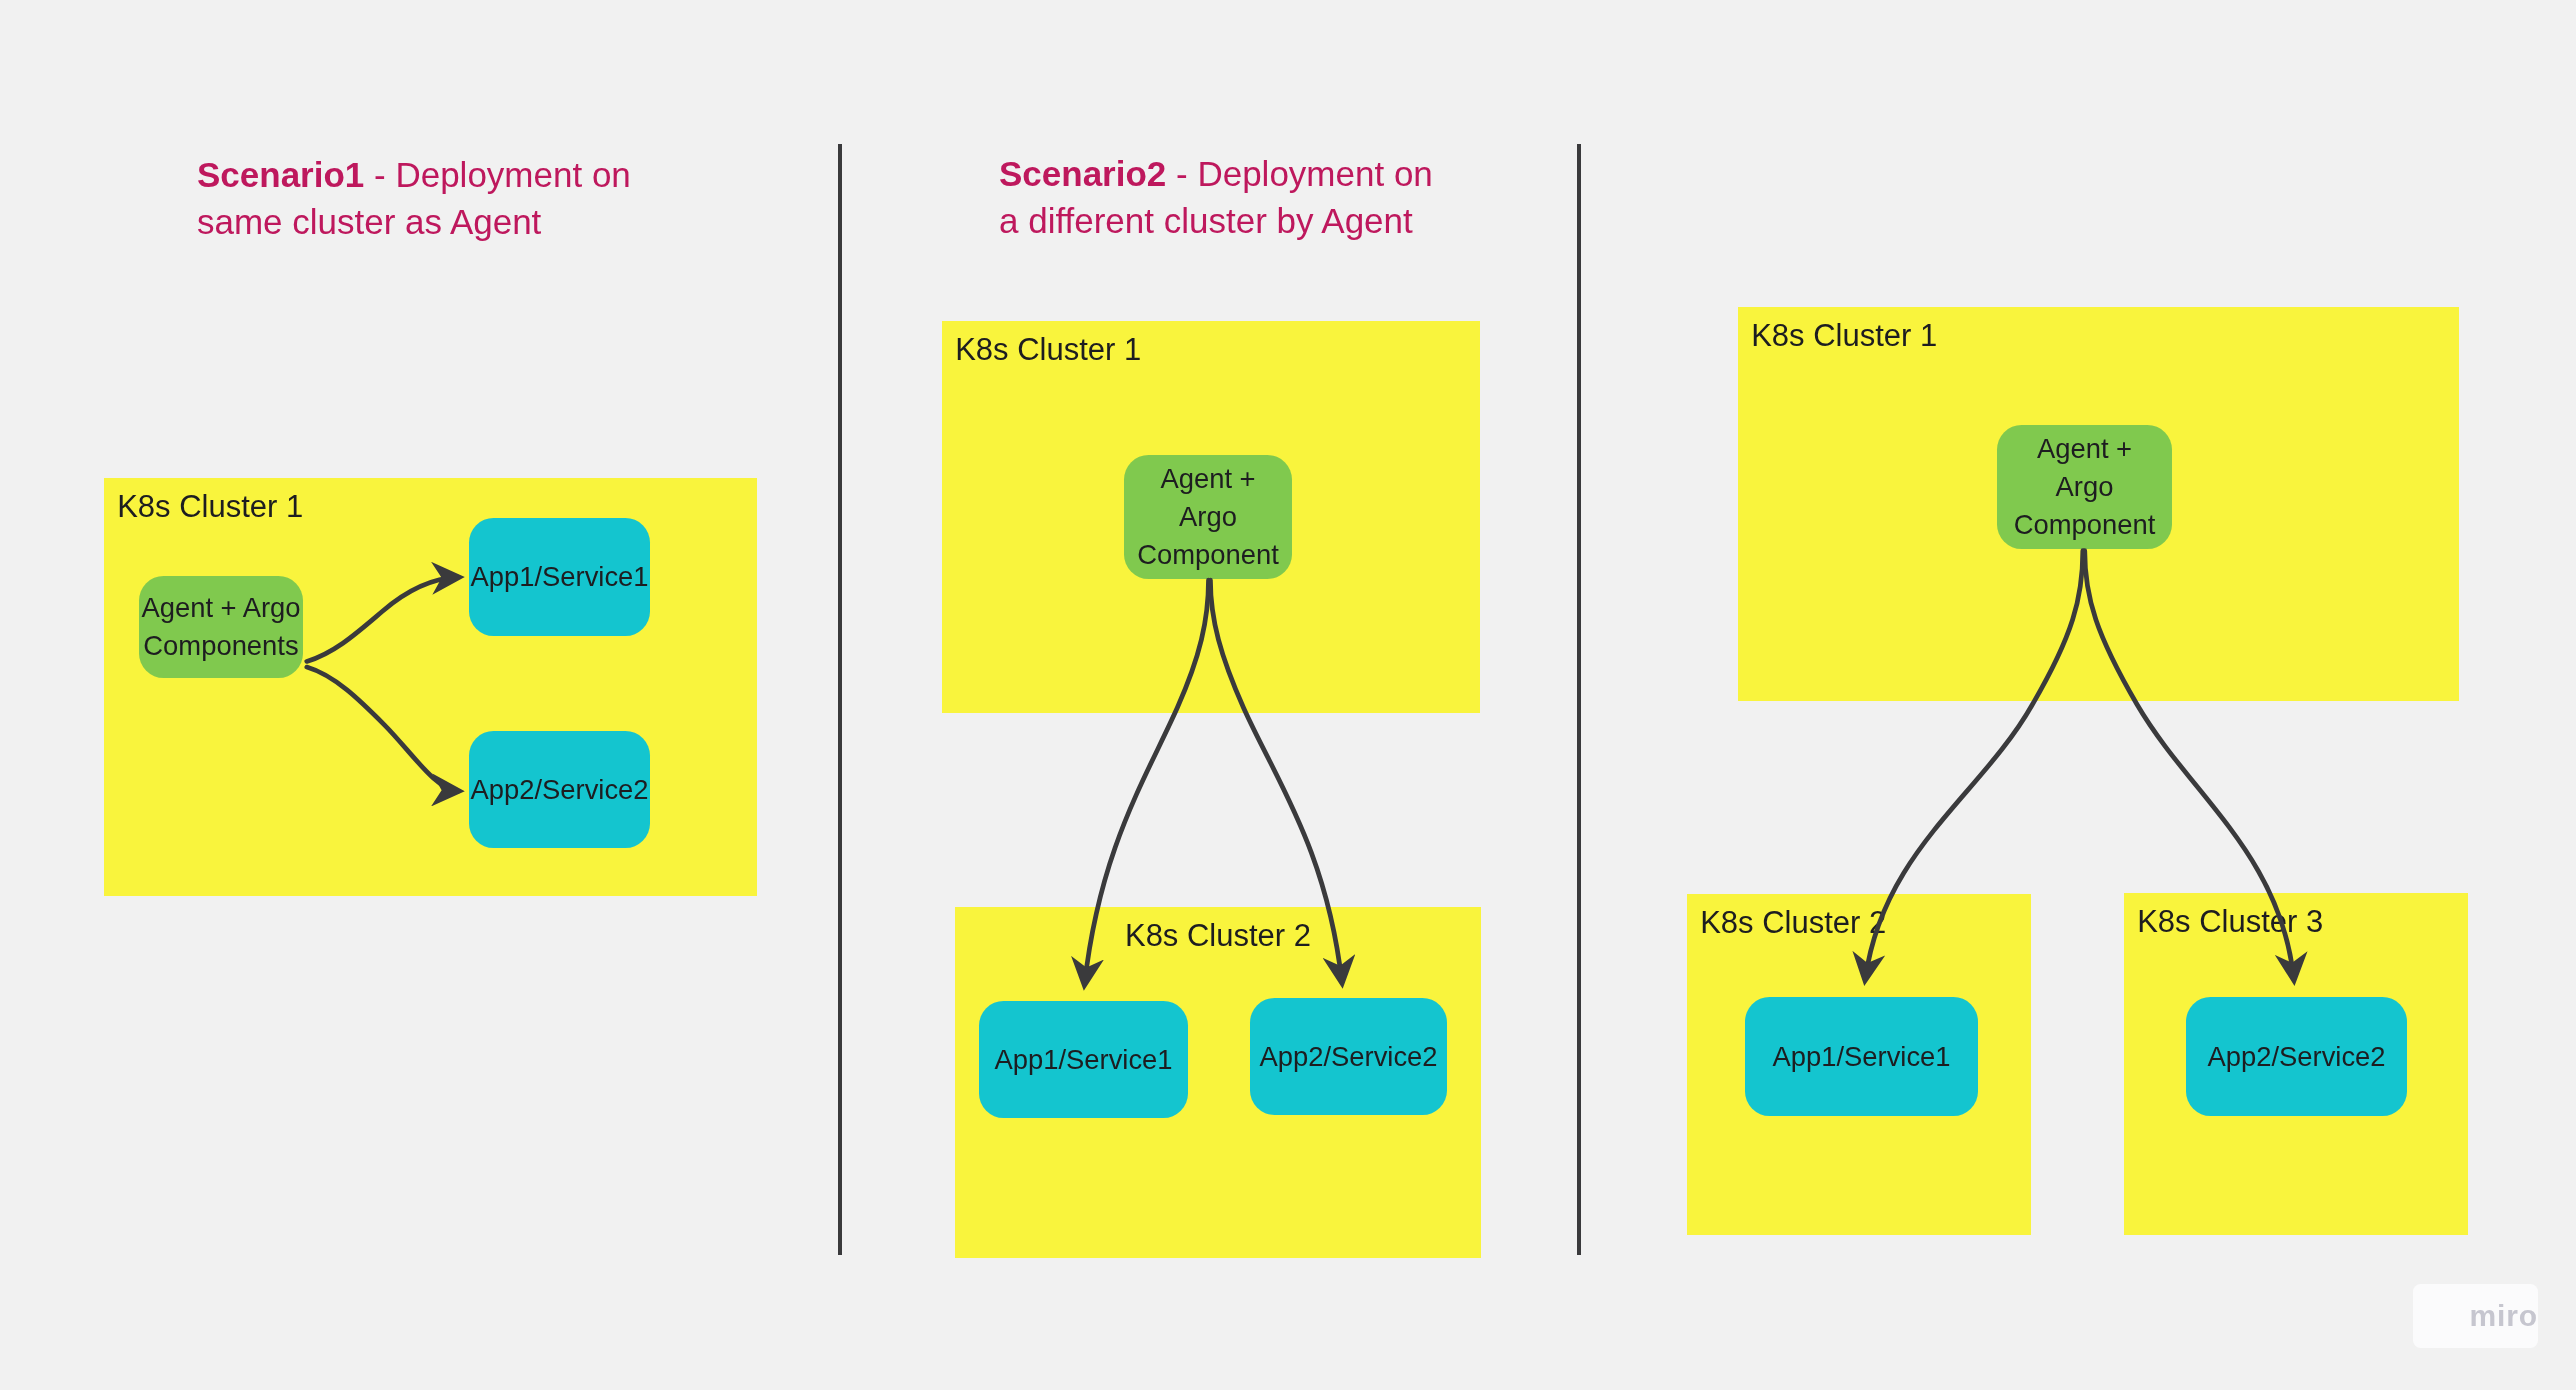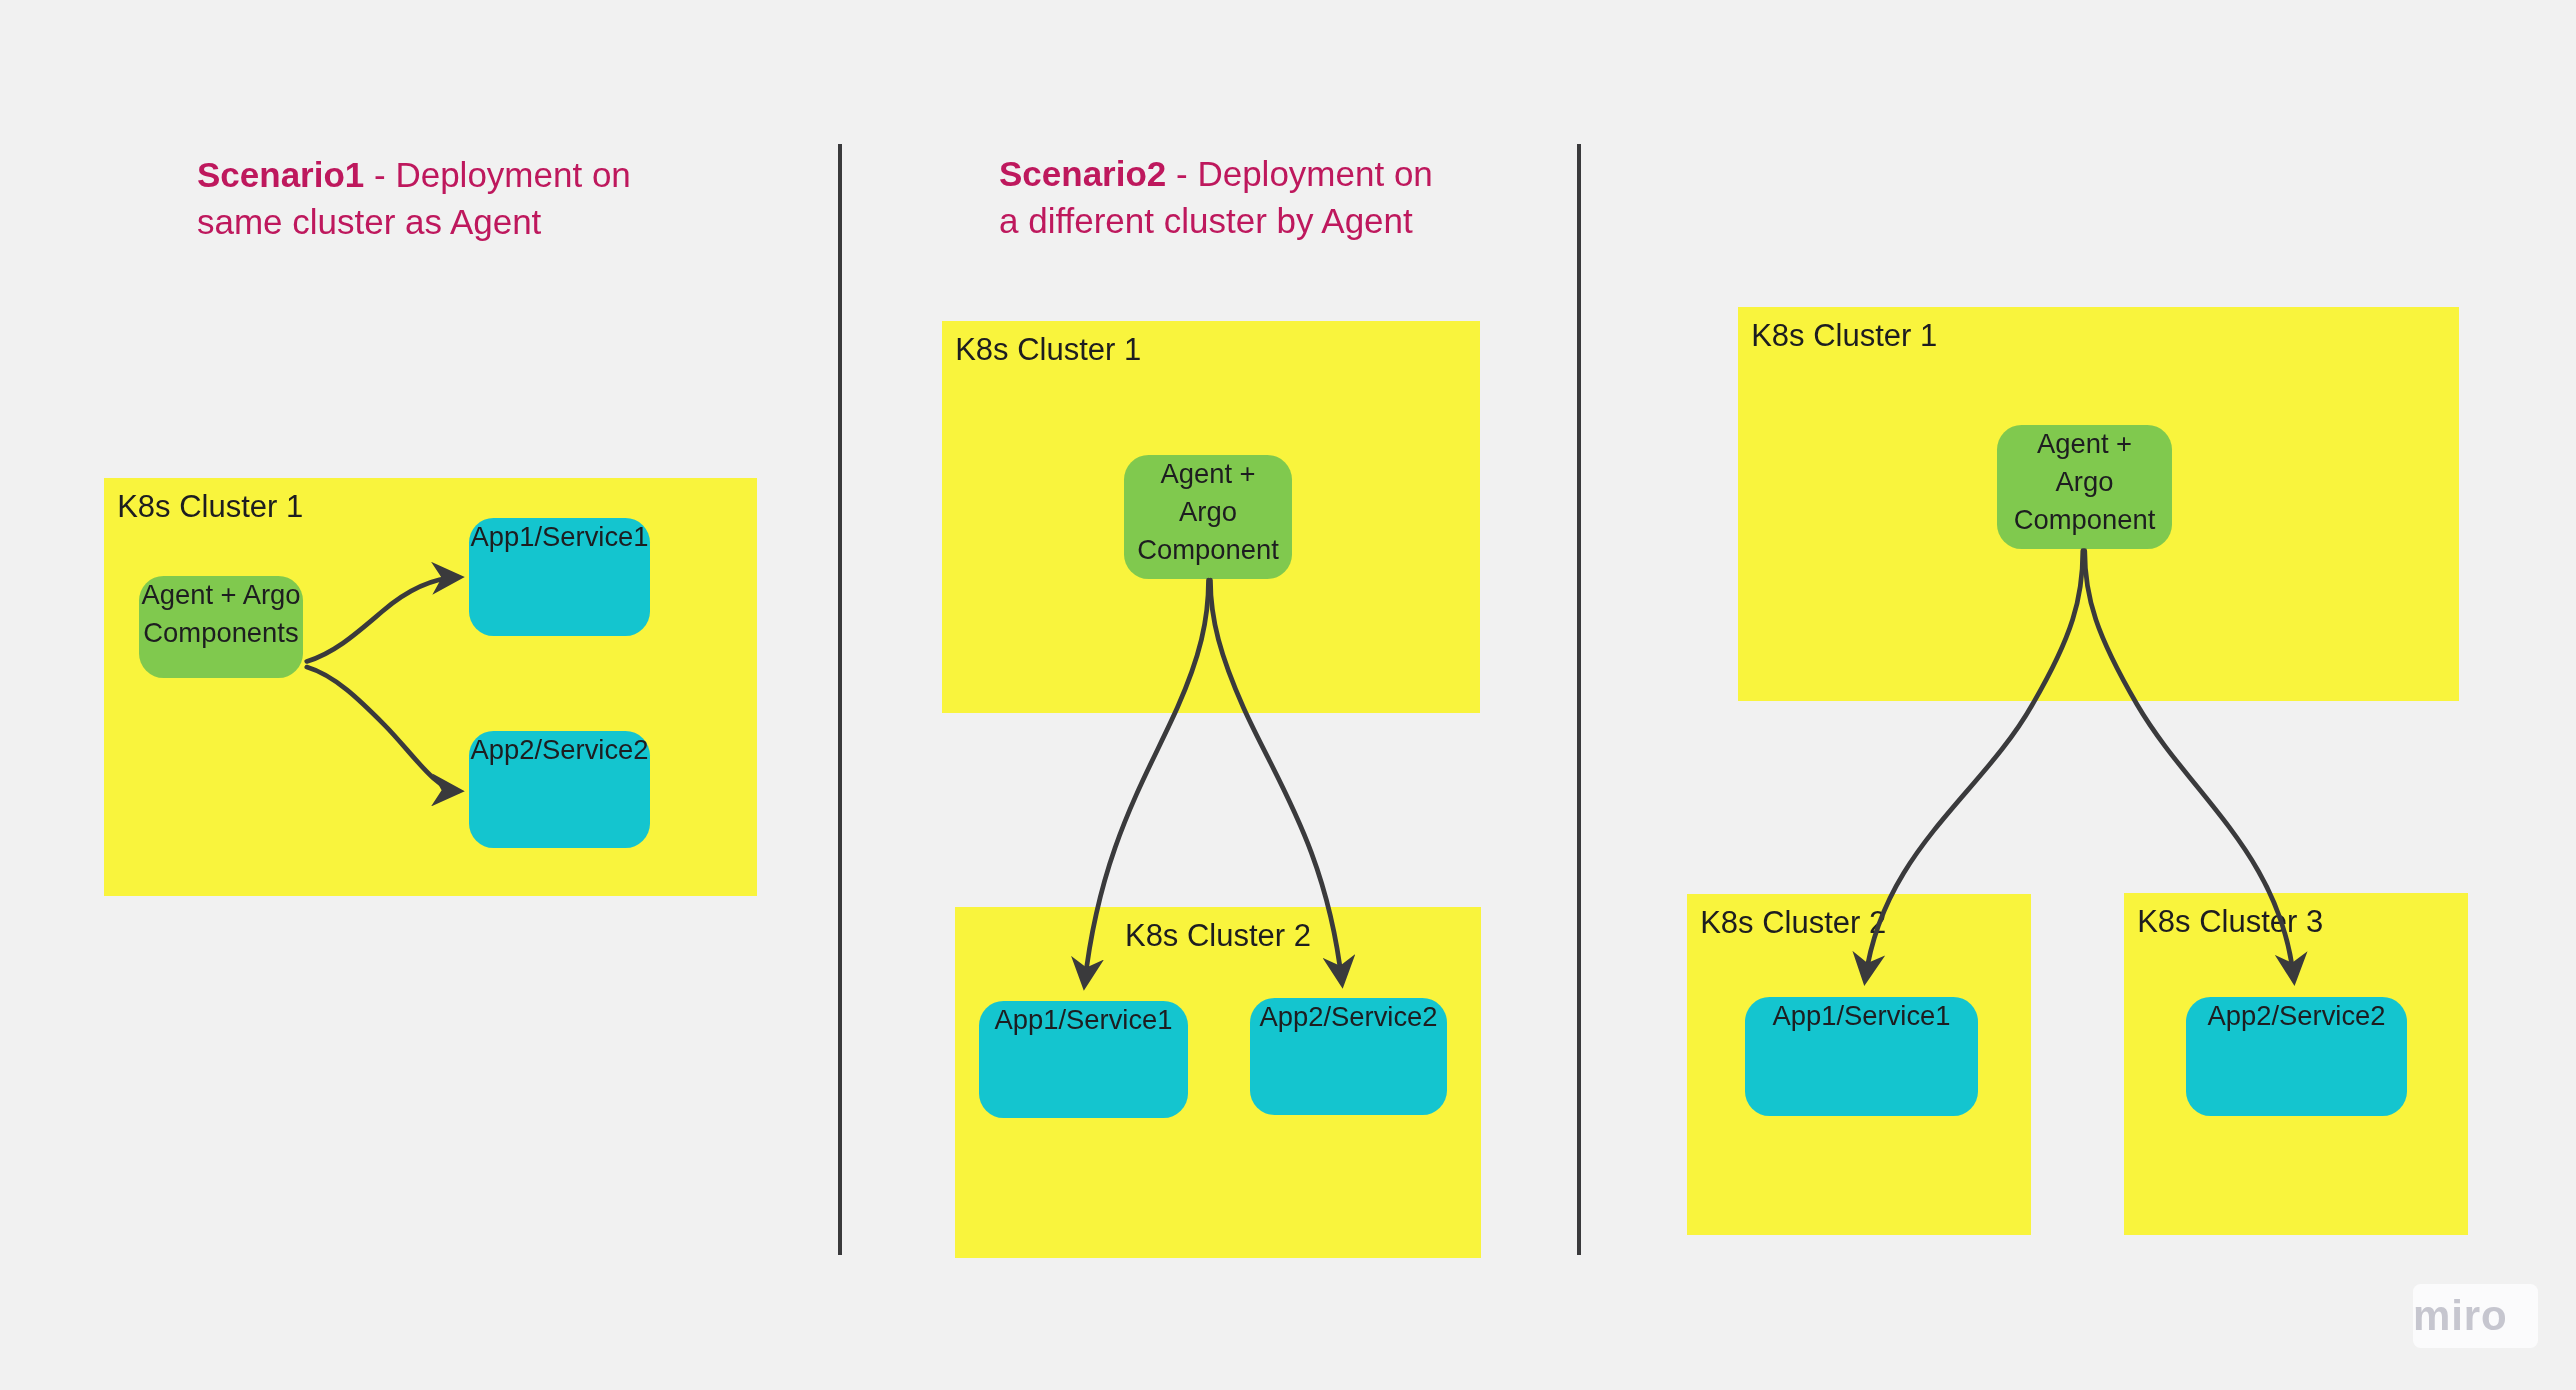--- a/index.html
+++ b/index.html
@@ -12,31 +12,31 @@
     position:relative;width:2576px;height:1390px;background:var(--bg);
     font-family:"Liberation Sans",sans-serif;color:var(--ink);overflow:hidden;
   }
   .title{position:absolute;font-size:35px;line-height:47px;color:#be185d;white-space:nowrap;}
   .title b{font-weight:700;}
   .divider{position:absolute;width:3.8px;background:var(--line);}
   .cluster{position:absolute;background:var(--yellow);margin-top:11px;}
   .cluster-label{position:absolute;top:9.5px;left:13.2px;font-size:31px;line-height:38px;white-space:nowrap;color:#1D1D20;}
   .cluster-label.center{left:0;right:0;text-align:center;}
   .node{
-    position:absolute;display:flex;flex-direction:column;align-items:center;justify-content:flex-start;
+    position:absolute;display:flex;flex-direction:column;align-items:center;justify-content:center;
     text-align:center;border-radius:24.6px;font-size:27.4px;line-height:38px;color:#1D1D20;
   }
   .node span{display:block;white-space:nowrap;}
   .node.green{background:var(--green);}
   .node.cyan{background:var(--cyan);}
   .arrows{position:absolute;left:0;top:0;}
   .watermark{
     position:absolute;left:2413px;top:1284px;width:125px;height:64px;background:var(--wm-bg);
-    border-radius:7.6px;display:flex;align-items:center;justify-content:flex-start;
-    font-size:42px;font-weight:700;letter-spacing:0.9px;color:var(--wm-text);
+    border-radius:7.6px;display:flex;align-items:center;justify-content:flex-end;
+    font-size:30px;font-weight:700;letter-spacing:0.9px;color:var(--wm-text);
   }
 </style>
 </head>
 <body>
 
 <div class="board">
 
   <div class="title" style="left:197px;top:151px">
     <div><b>Scenario1</b><span> - Deployment on</span></div>
     <div>same cluster as Agent</div>

